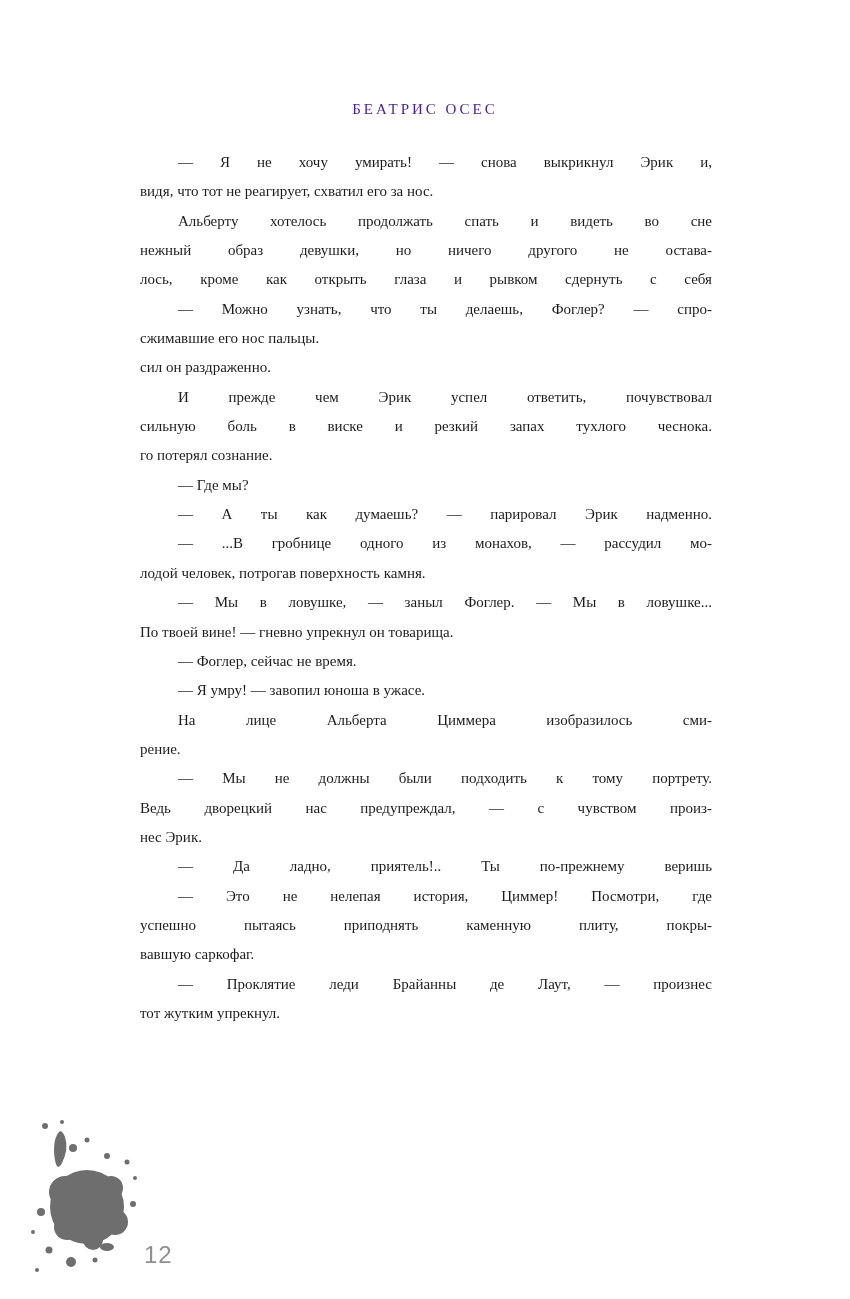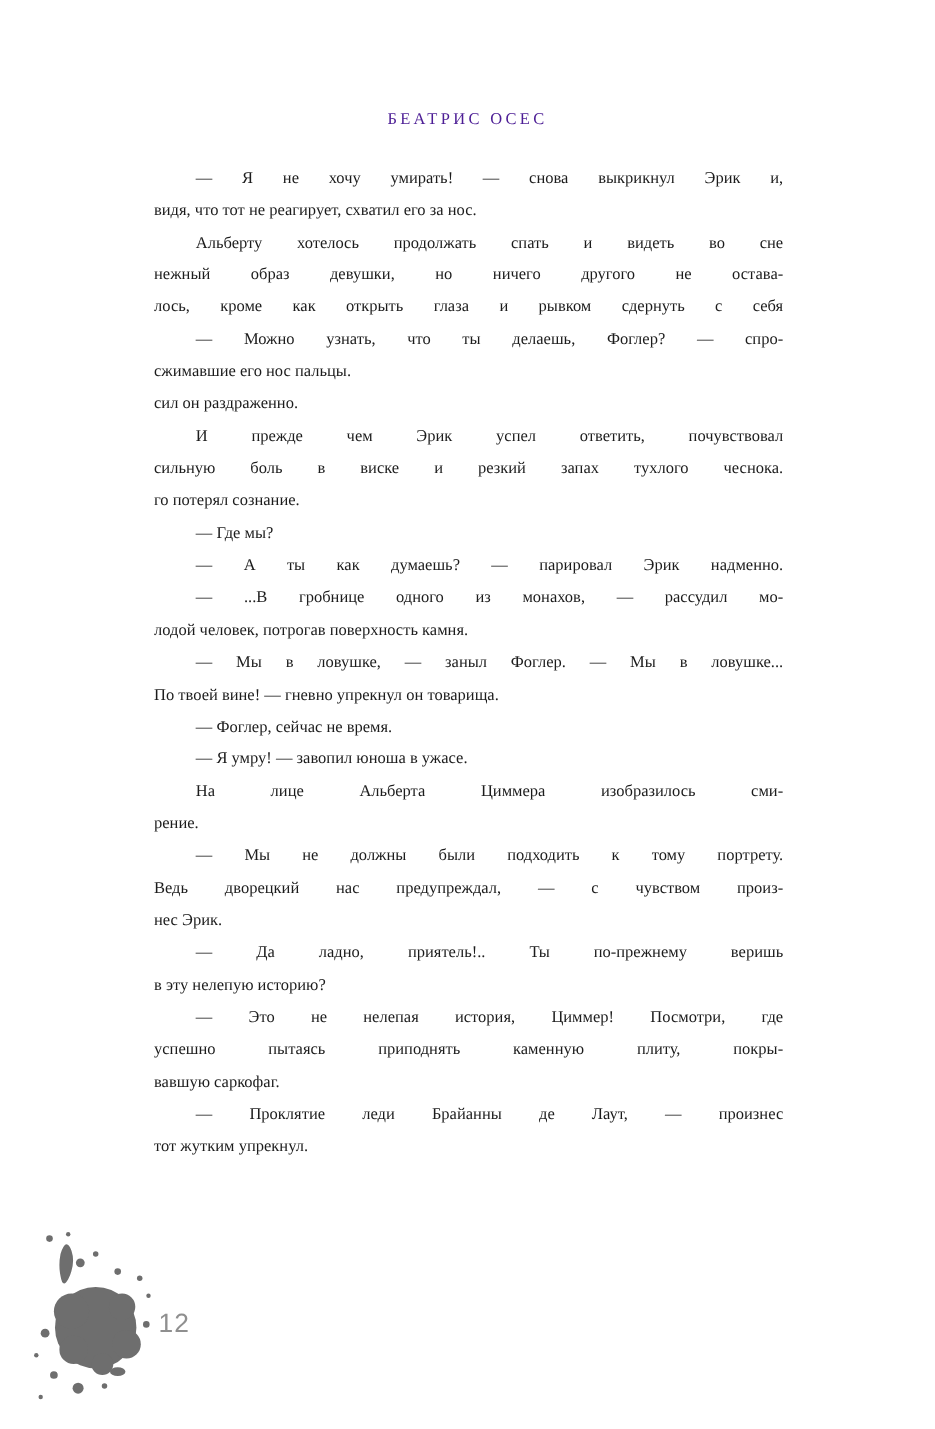--- a/index.html
+++ b/index.html
@@ -43,21 +43,21 @@
   .text-line.indent {
     padding-left: 38px;
   }
   .ink-blot {
     position: absolute;
     left: 15px; top: 1112px;
     width: 150px; height: 175px;
   }
   .page-number {
     position: absolute;
-    left: 144px; top: 1190px;
+    left: 144px; top: 1241px;
     font-size: 24px;
     color: #8f8f8f;
     font-family: "Liberation Sans", sans-serif;
     font-weight: 300;
     letter-spacing: 1px;
   }
 </style>
 </head>
 <body>
 
@@ -84,21 +84,20 @@
       <div class="text-line indent just">— Мы в ловушке, — заныл Фоглер. — Мы в ловушке...</div>
       <div class="text-line">По твоей вине! — гневно упрекнул он товарища.</div>
       <div class="text-line indent">— Фоглер, сейчас не время.</div>
       <div class="text-line indent">— Я умру! — завопил юноша в ужасе.</div>
       <div class="text-line indent just">На лице Альберта Циммера изобразилось сми-</div>
       <div class="text-line">рение.</div>
       <div class="text-line indent just">— Мы не должны были подходить к тому портрету.</div>
       <div class="text-line just">Ведь дворецкий нас предупреждал, — с чувством произ-</div>
       <div class="text-line">нес Эрик.</div>
       <div class="text-line indent just">— Да ладно, приятель!.. Ты по-прежнему веришь</div>
-      <div class="text-line">в эту нелепую историю?</div>
       <div class="text-line indent just">— Это не нелепая история, Циммер! Посмотри, где</div>
       <div class="text-line just">успешно пытаясь приподнять каменную плиту, покры-</div>
       <div class="text-line">вавшую саркофаг.</div>
       <div class="text-line indent just">— Проклятие леди Брайанны де Лаут, — произнес</div>
       <div class="text-line">тот жутким упрекнул.</div>
     </div>
 
   <svg class="ink-blot" viewBox="0 0 150 175" width="150" height="175" xmlns="http://www.w3.org/2000/svg">
     <g fill="#6e6e6e">
 

